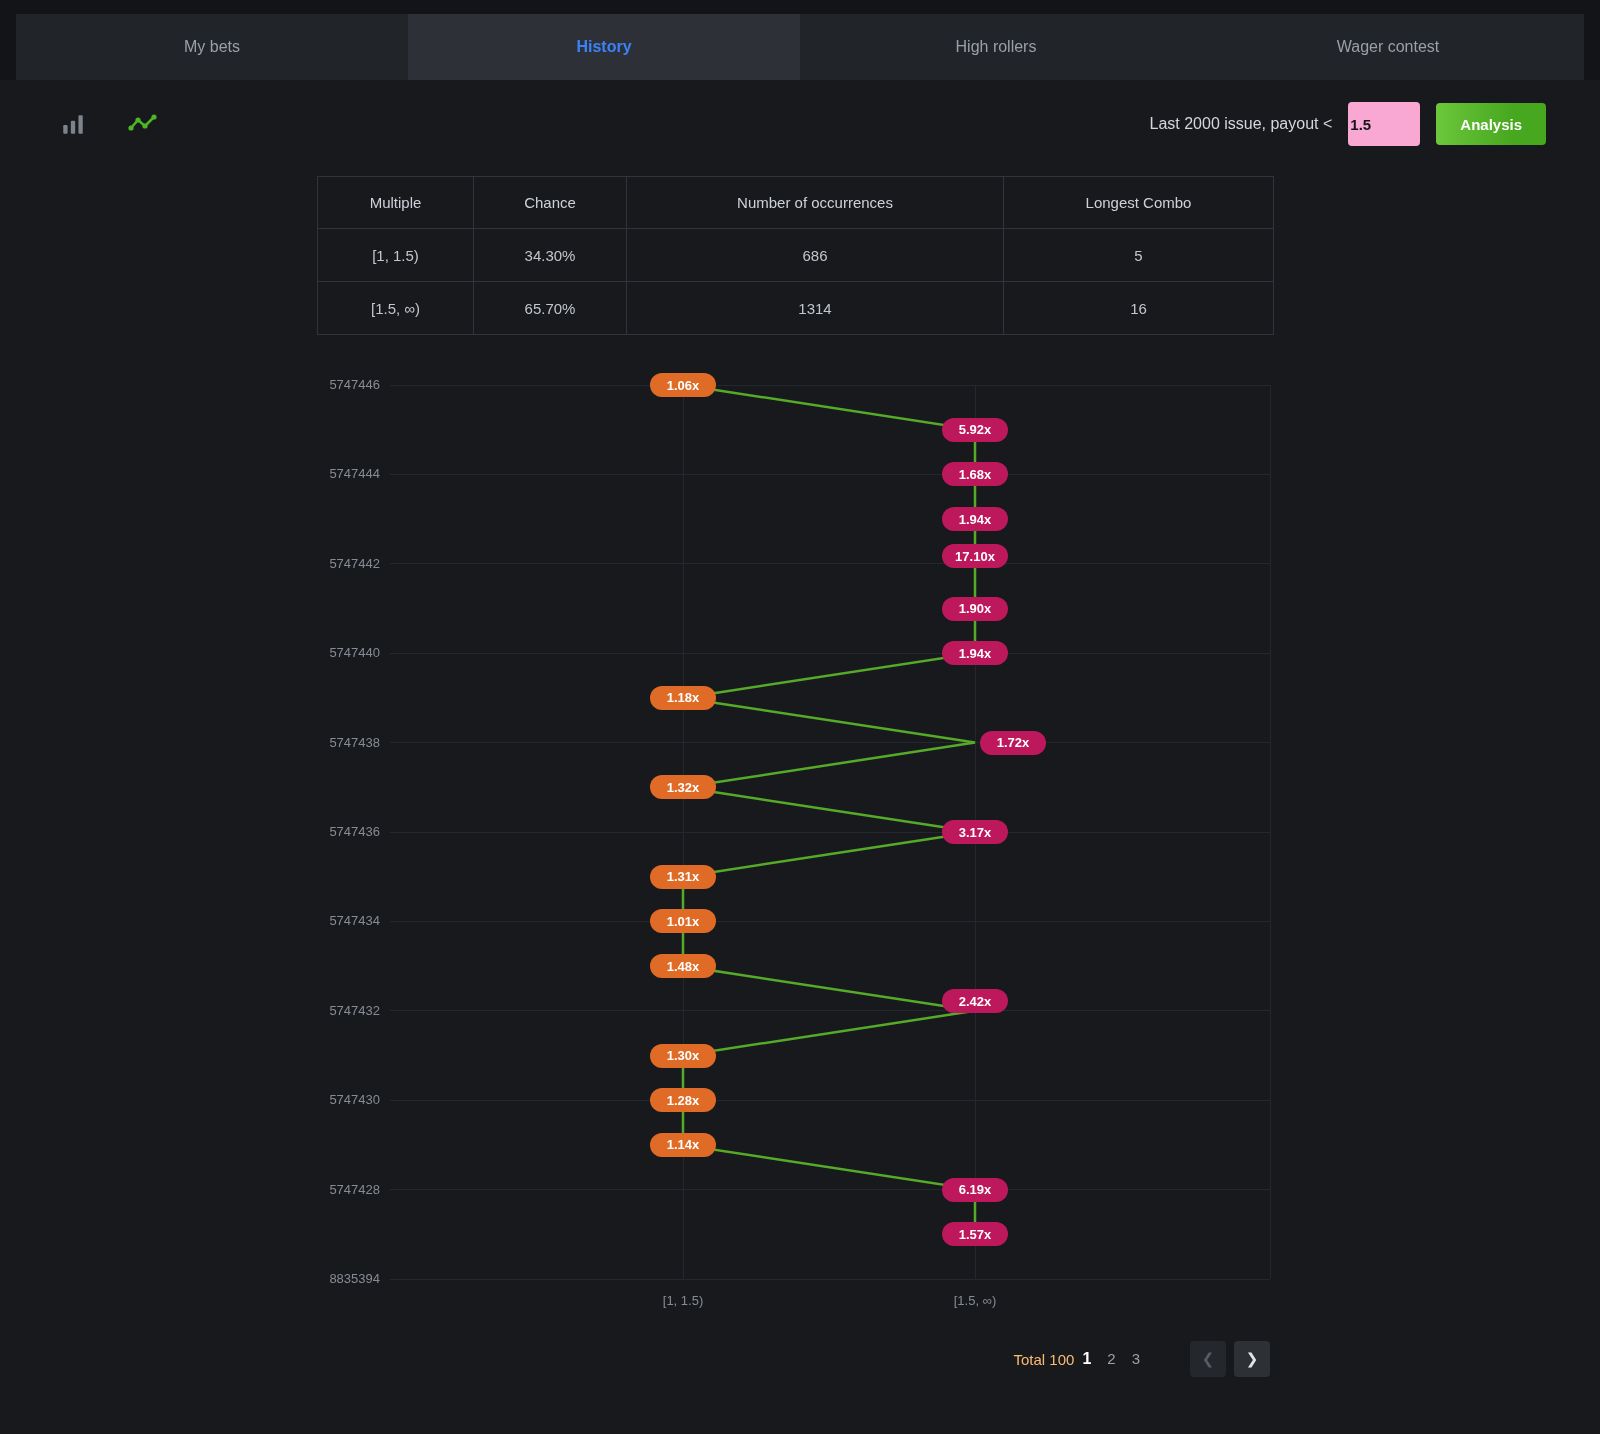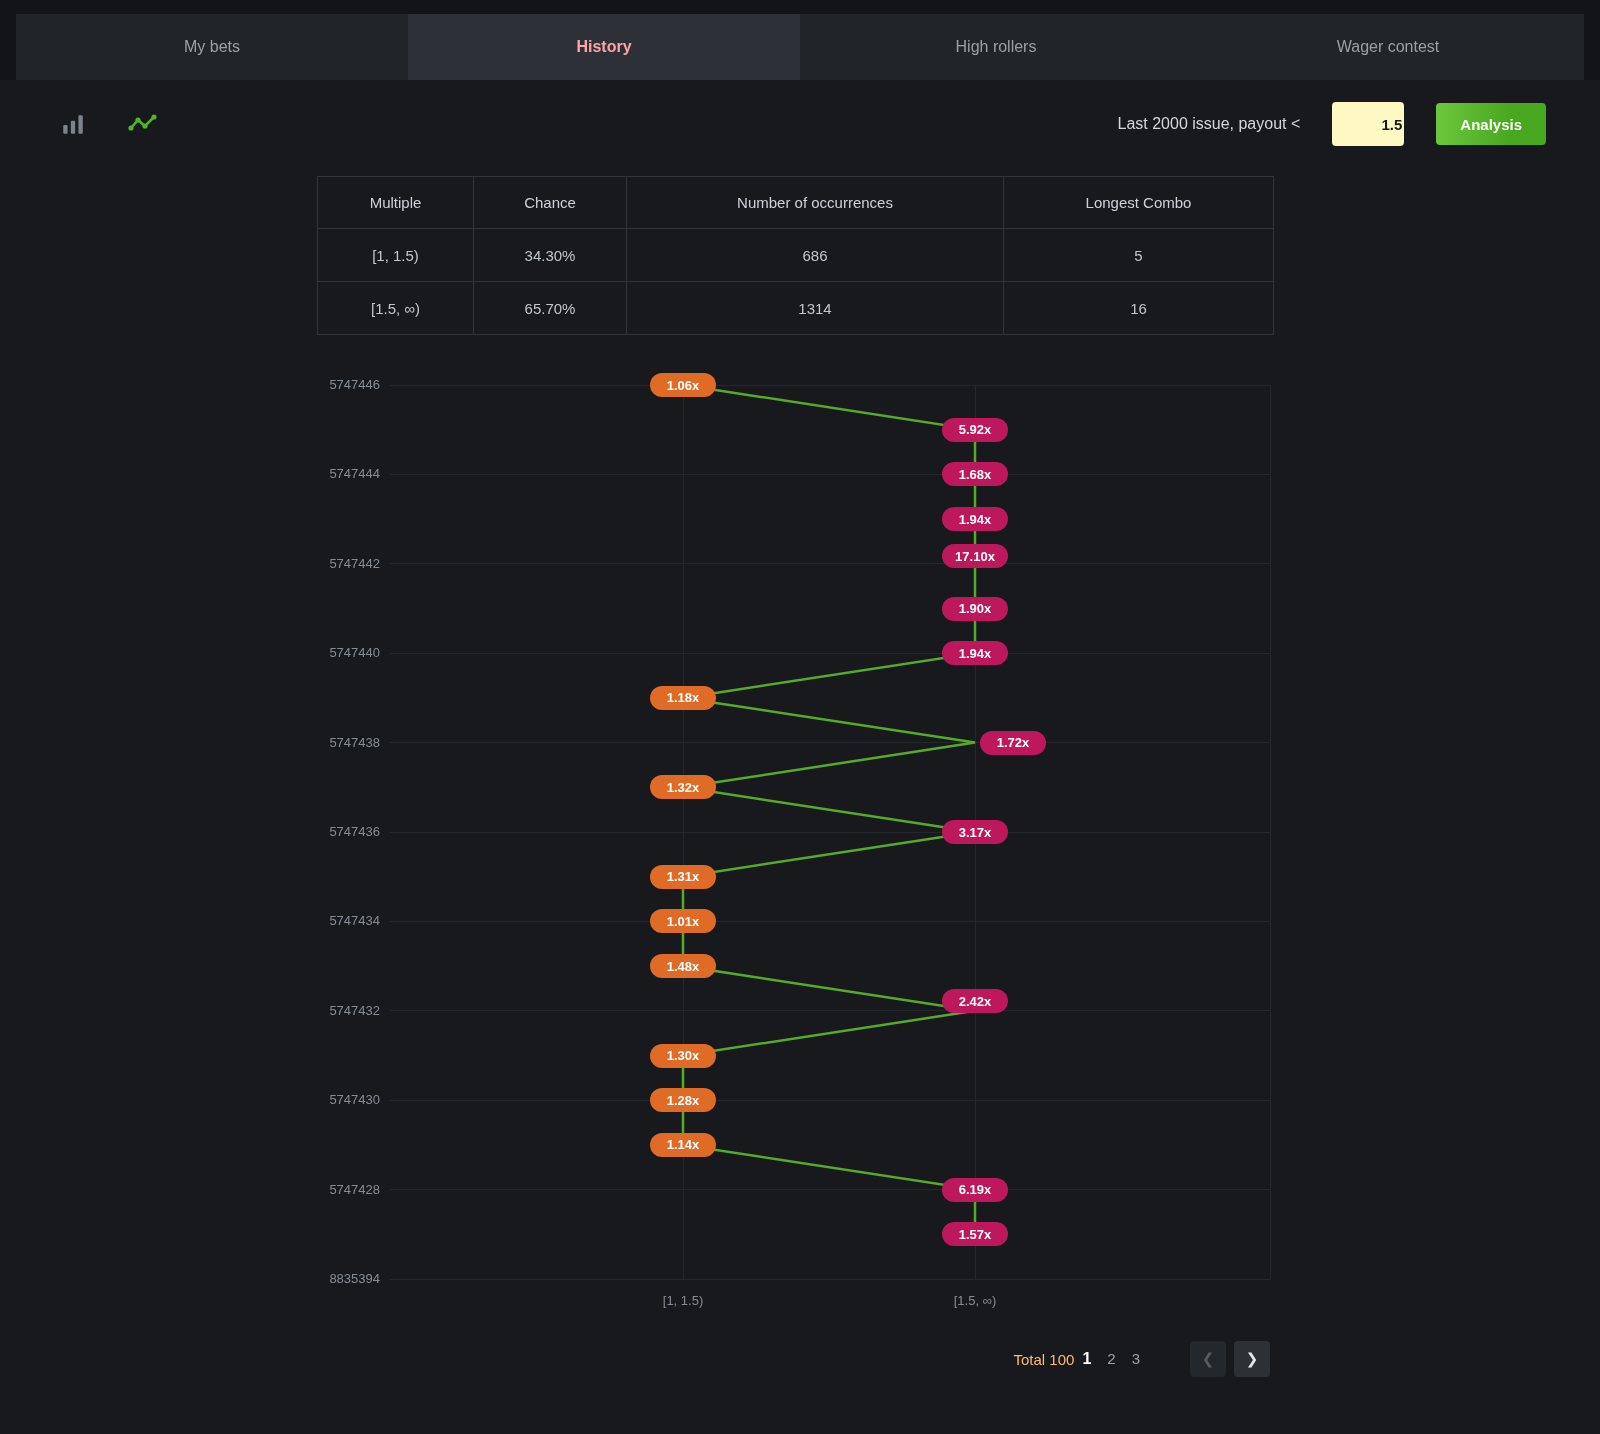--- a/index.html
+++ b/index.html
@@ -7,29 +7,29 @@
     width:1600px;height:1434px;overflow:hidden;
     background:#17191d;color:#c4c9cf;
     font-family:"Liberation Sans",sans-serif;
     position:relative;
   }
   .topstrip{height:14px;background:#121417}
   .tabwrap{background:#121417;padding:0 16px}
   .tabbar{display:flex;height:66px;background:#212428}
   .tab{flex:1;display:flex;align-items:center;justify-content:center;
     font-size:16px;color:#9aa0a7;cursor:pointer}
-  .tab.active{background:#2d3137;color:#fca5a5;font-weight:700}
+  .tab.active{background:#2d3137;color:#3b82f6;font-weight:700}
 
   .toolbar{display:flex;align-items:center;justify-content:space-between;
     padding:22px 54px 22px 60px}
   .tool-icons{display:flex;align-items:center;gap:42px}
   .tool-icon{display:flex;align-items:center;cursor:pointer}
-  .filter{display:flex;align-items:center;gap:32px;font-size:16px;color:#d3d7dc}
-  .payout-input{width:68px;height:42px;border:none;border-radius:4px;background:#fef9c3;
-    color:#15171b;font-weight:700;font-size:15px;text-align:right;
+  .filter{display:flex;align-items:center;gap:16px;font-size:16px;color:#d3d7dc}
+  .payout-input{width:68px;height:42px;border:none;border-radius:4px;background:#f9a8d4;
+    color:#15171b;font-weight:700;font-size:15px;text-align:left;
     font-family:"Liberation Sans",sans-serif}
   .analysis-btn{height:42px;padding:0 24px;border:none;border-radius:4px;color:#fff;
     font-weight:700;font-size:15px;cursor:pointer;
     background:linear-gradient(90deg,#6cc73c 0%,#47a71e 70%);
     font-family:"Liberation Sans",sans-serif}
 
   table.stats{margin:8px 0 0 317px;border-collapse:collapse;table-layout:fixed;width:956px}
   table.stats th,table.stats td{border:1px solid #31353b;text-align:center;font-weight:400}
   table.stats th{height:49px;font-size:15px;color:#ced2d8}
   table.stats td{height:50px;font-size:15px;color:#c2c7cd}

